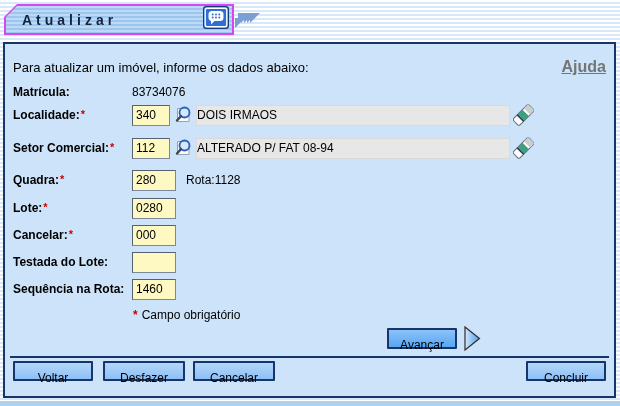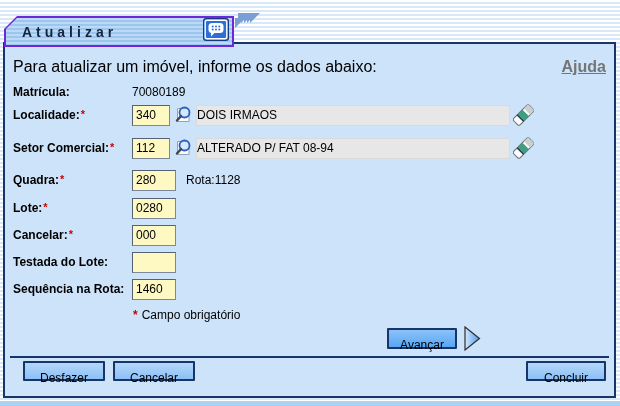--- a/index.html
+++ b/index.html
@@ -2,22 +2,22 @@
 <html><head>
 <meta charset="utf-8">
 <style>
   html,body{margin:0;padding:0;}
   body{
     width:620px;height:406px;overflow:hidden;position:relative;
     font-family:"Liberation Sans",sans-serif;
     background:repeating-linear-gradient(180deg,#ffffff 0 2px,#d9e8f9 2px 4px);
   }
   
-  .titlebar{position:absolute;left:4px;top:16px;width:230px;height:31px;z-index:2;
-    background:#6d28d9;clip-path:polygon(13px 0,100% 0,100% 100%,0 100%,0 13px);}
+  .titlebar{position:absolute;left:4px;top:4px;width:230px;height:31px;z-index:2;
+    background:#d946ef;clip-path:polygon(13px 0,100% 0,100% 100%,0 100%,0 13px);}
   .titlebar-inner{position:absolute;inset:2px;display:flex;align-items:center;
     background:repeating-linear-gradient(180deg,#bcd9f6 0 2px,#9cc6ee 2px 4px);
     clip-path:polygon(11px 0,100% 0,100% 100%,0 100%,0 11px);}
   .titlebar-text{margin-left:16px;font-size:14px;font-weight:bold;letter-spacing:4px;color:#15233f;}
   .titlebar-icon{position:absolute;right:5px;top:2px;width:26px;height:23px;cursor:pointer;}
   
   .tabs{position:absolute;left:235px;top:13px;height:40px;display:flex;align-items:flex-start;gap:3px;z-index:3;}
   .tab{position:relative;height:29px;cursor:pointer;}
   .tab::before{content:'';position:absolute;top:0;left:0;width:0;height:0;z-index:4;
     border-top:10px solid #7b9fd4;border-right:10px solid transparent;}
@@ -29,21 +29,21 @@
   .tab-label{font-size:10px;font-weight:bold;color:#000;}
   .tab-label.small{font-size:8.5px;line-height:1.15;}
   .tab.active{margin-top:5px;height:34px;z-index:5;}
   .tab.active .tab-inner{background:#b5d9f7;bottom:0;}
   
   .panel{position:absolute;left:3px;top:42px;width:613px;height:356px;box-sizing:border-box;
     border:2px solid #16356b;background:#cde3fa;z-index:1;}
   .row{position:absolute;left:8px;right:8px;display:flex;align-items:center;height:22px;}
   .lbl{width:113px;flex:0 0 113px;font-size:12px;font-weight:bold;color:#000;white-space:nowrap;}
   .req{color:#cc0000;font-size:11px;vertical-align:top;margin-left:1px;}
-  .intro-text{font-size:16px;color:#000;}
+  .intro-text{font-size:13px;color:#000;}
   .help-link{margin-left:auto;font-size:16px;font-weight:bold;color:#757575;
     text-decoration:underline;cursor:pointer;}
   .value-text{font-size:12px;color:#000;margin-left:6px;}
   .inp{height:17px;border:1px solid #7c8899;border-top-color:#55616f;border-left-color:#55616f;
     background:#fef9c3;font-family:"Liberation Sans",sans-serif;font-size:12px;color:#000;
     padding:1px 3px;margin-left:6px;}
   .inp.code{width:30px;}
   .inp.num{width:36px;}
   .icon-btn{display:inline-flex;align-items:center;margin-left:3px;cursor:pointer;}
   .ro-field{width:312px;height:19px;line-height:19px;background:#e7e7e7;border:1px solid #dadada;
@@ -141,21 +141,21 @@
 
 <div class="panel">
 
   <div class="row r-intro">
     <span class="intro-text">Para atualizar um imóvel, informe os dados abaixo:</span>
     <a class="help-link">Ajuda</a>
   </div>
 
   <div class="row r-matricula">
     <span class="lbl">Matrícula:</span>
-    <span class="value-text">70080189</span>
+    <span class="value-text">83734076</span>
   </div>
 
   <div class="row r-localidade">
     <span class="lbl"><span>Localidade:</span><span class="req">*</span></span>
     <input class="inp code" value="340" style="">
     <span class="icon-btn">
       <svg width="20" height="20" viewBox="0 0 20 20">
         <path d="M4.5 3.5 h9 l2.5 2.5 v10.5 h-11.5 z" fill="#fbfbfb" stroke="#98a2ad"></path>
         <circle cx="11.5" cy="7.5" r="5" fill="#cde3fa" fill-opacity="0.8" stroke="#2a5fc4" stroke-width="1.8"></circle>
         <line x1="8" y1="11" x2="4" y2="15.5" stroke="#3c4654" stroke-width="2.4" stroke-linecap="round"></line>
@@ -238,20 +238,21 @@
           </linearGradient>
         </defs>
         <polygon points="1,1 15.5,12.5 1,24" fill="url(#ag)" stroke="#2e2e2e" stroke-width="1.2"></polygon>
       </svg>
     </span>
   </div>
 
   <div class="sep"></div>
 
   <div class="footer">
+    <button class="btn btn-voltar">Voltar</button>
     <button class="btn btn-desfazer">Desfazer</button>
     <button class="btn btn-cancelar">Cancelar</button>
     <button class="btn btn-concluir">Concluir</button>
   </div>
 
 </div>
 
 <div class="bottom-band"></div>
 
 </body></html>

